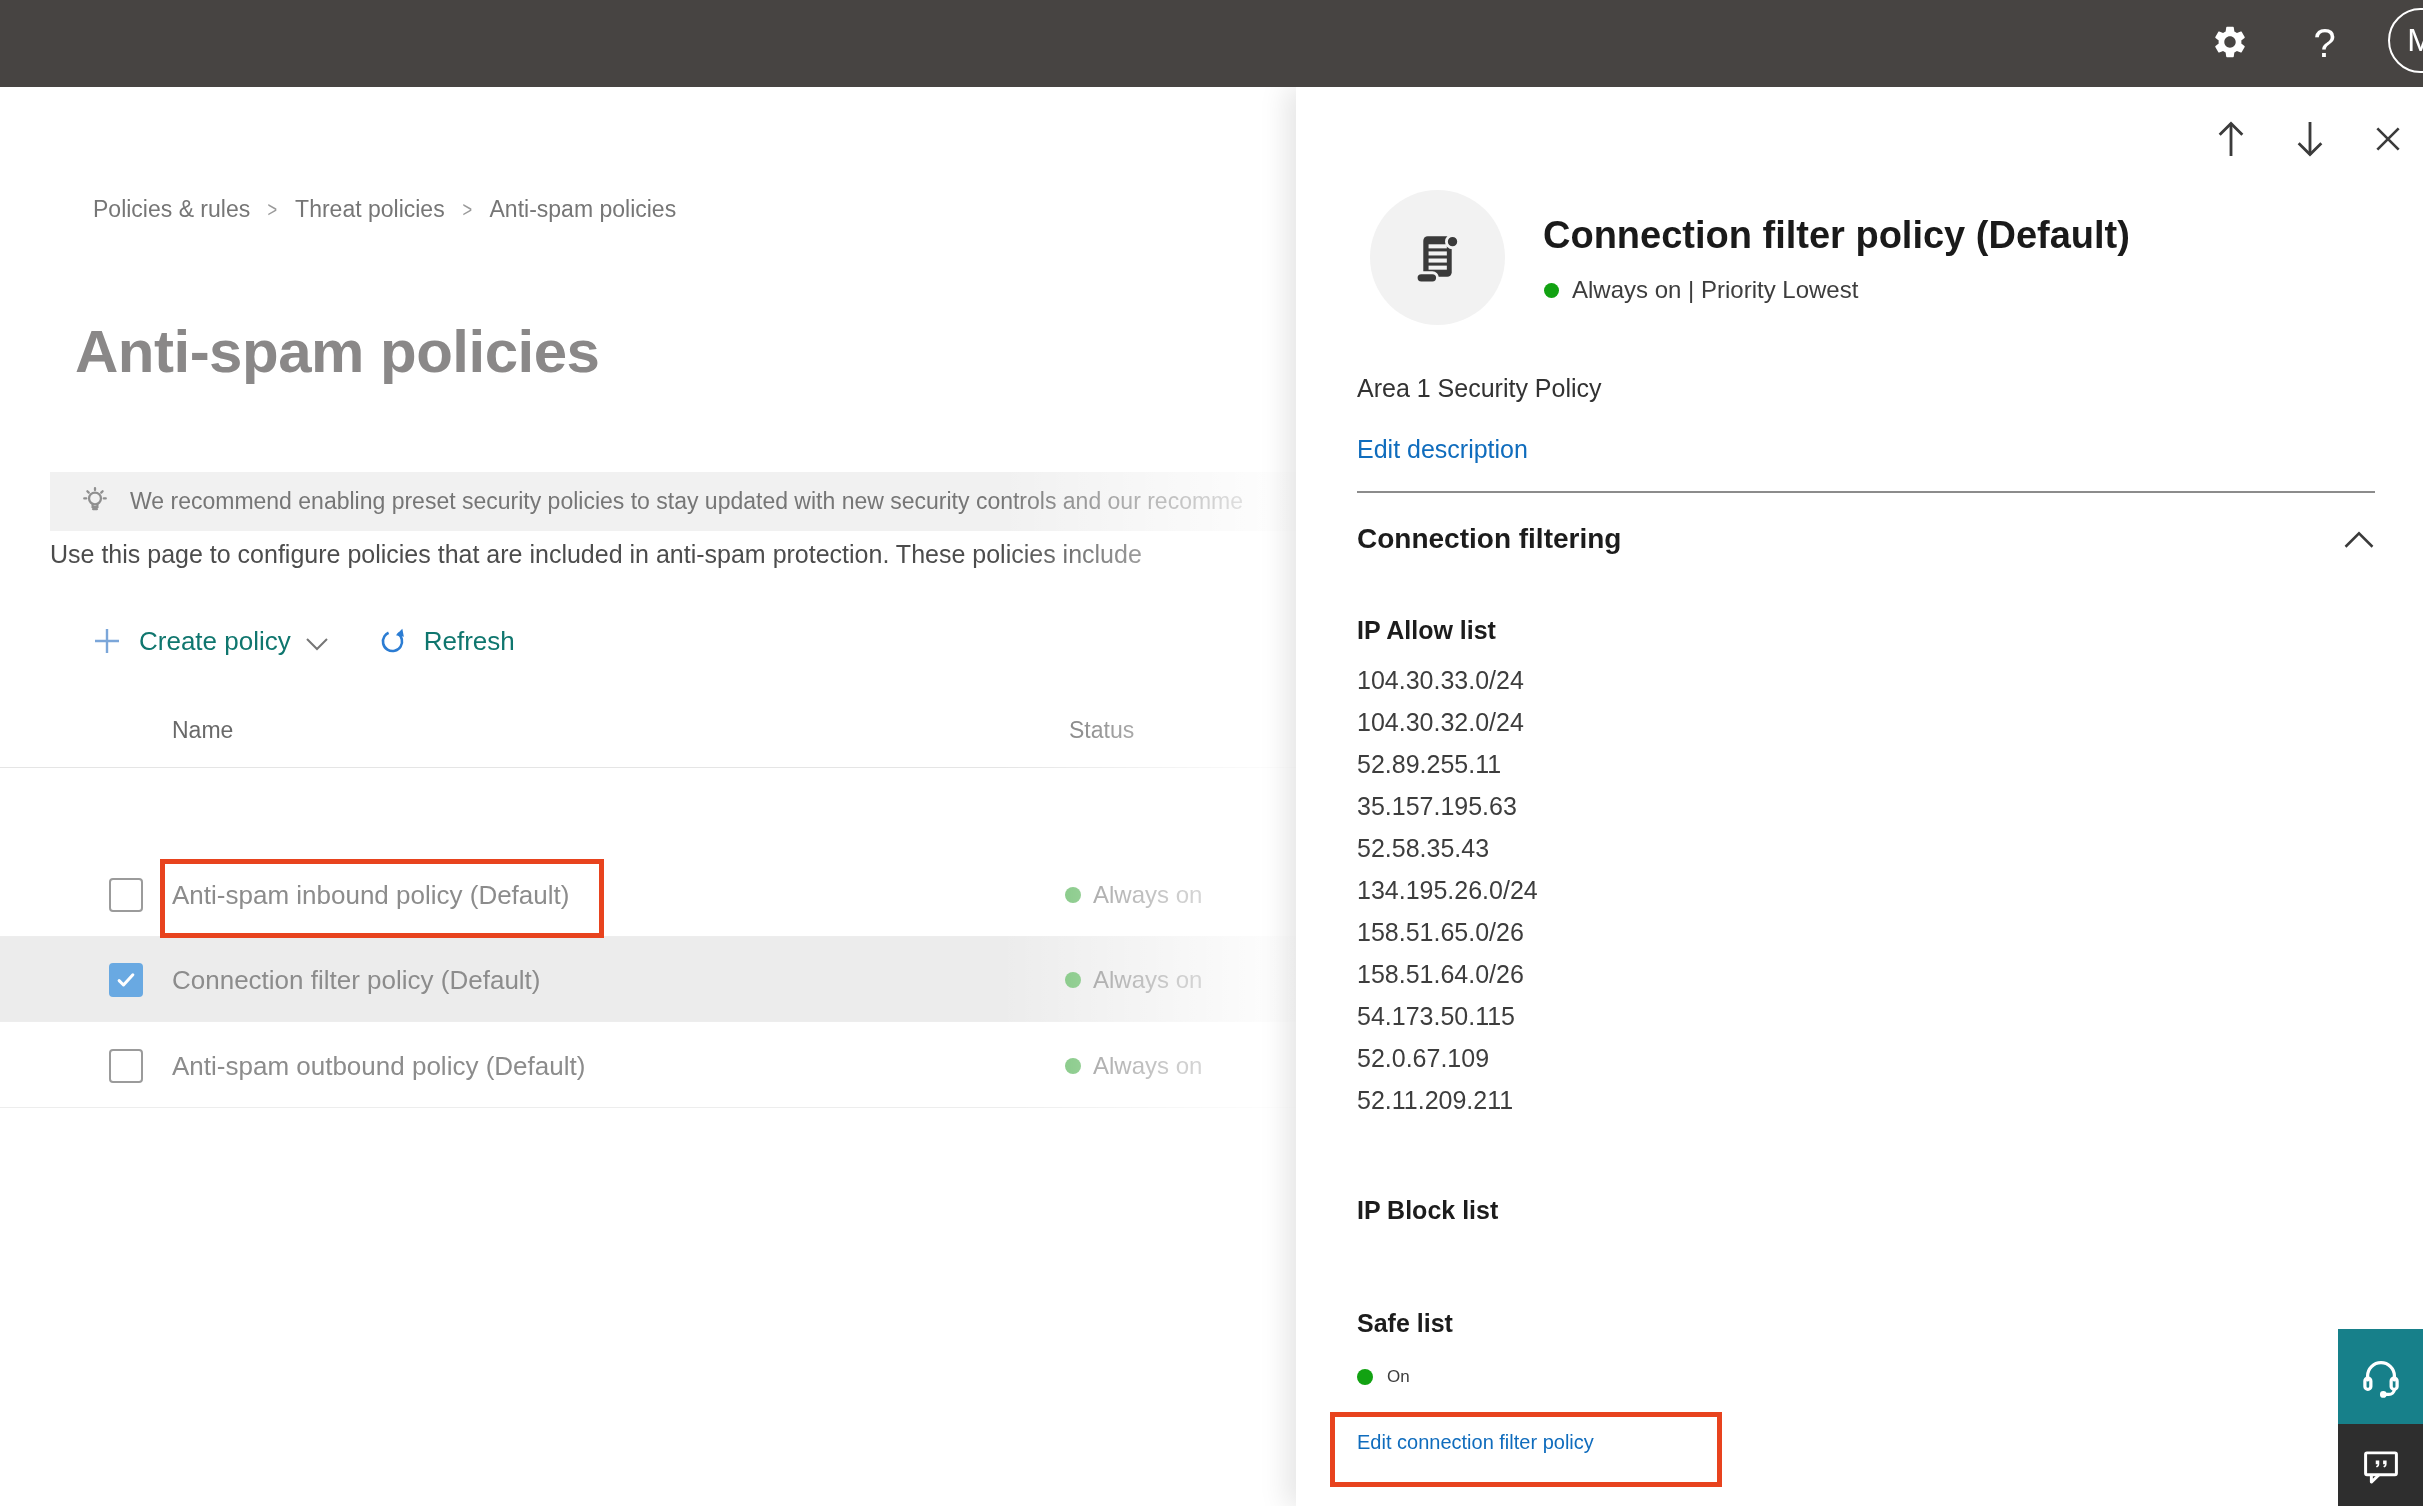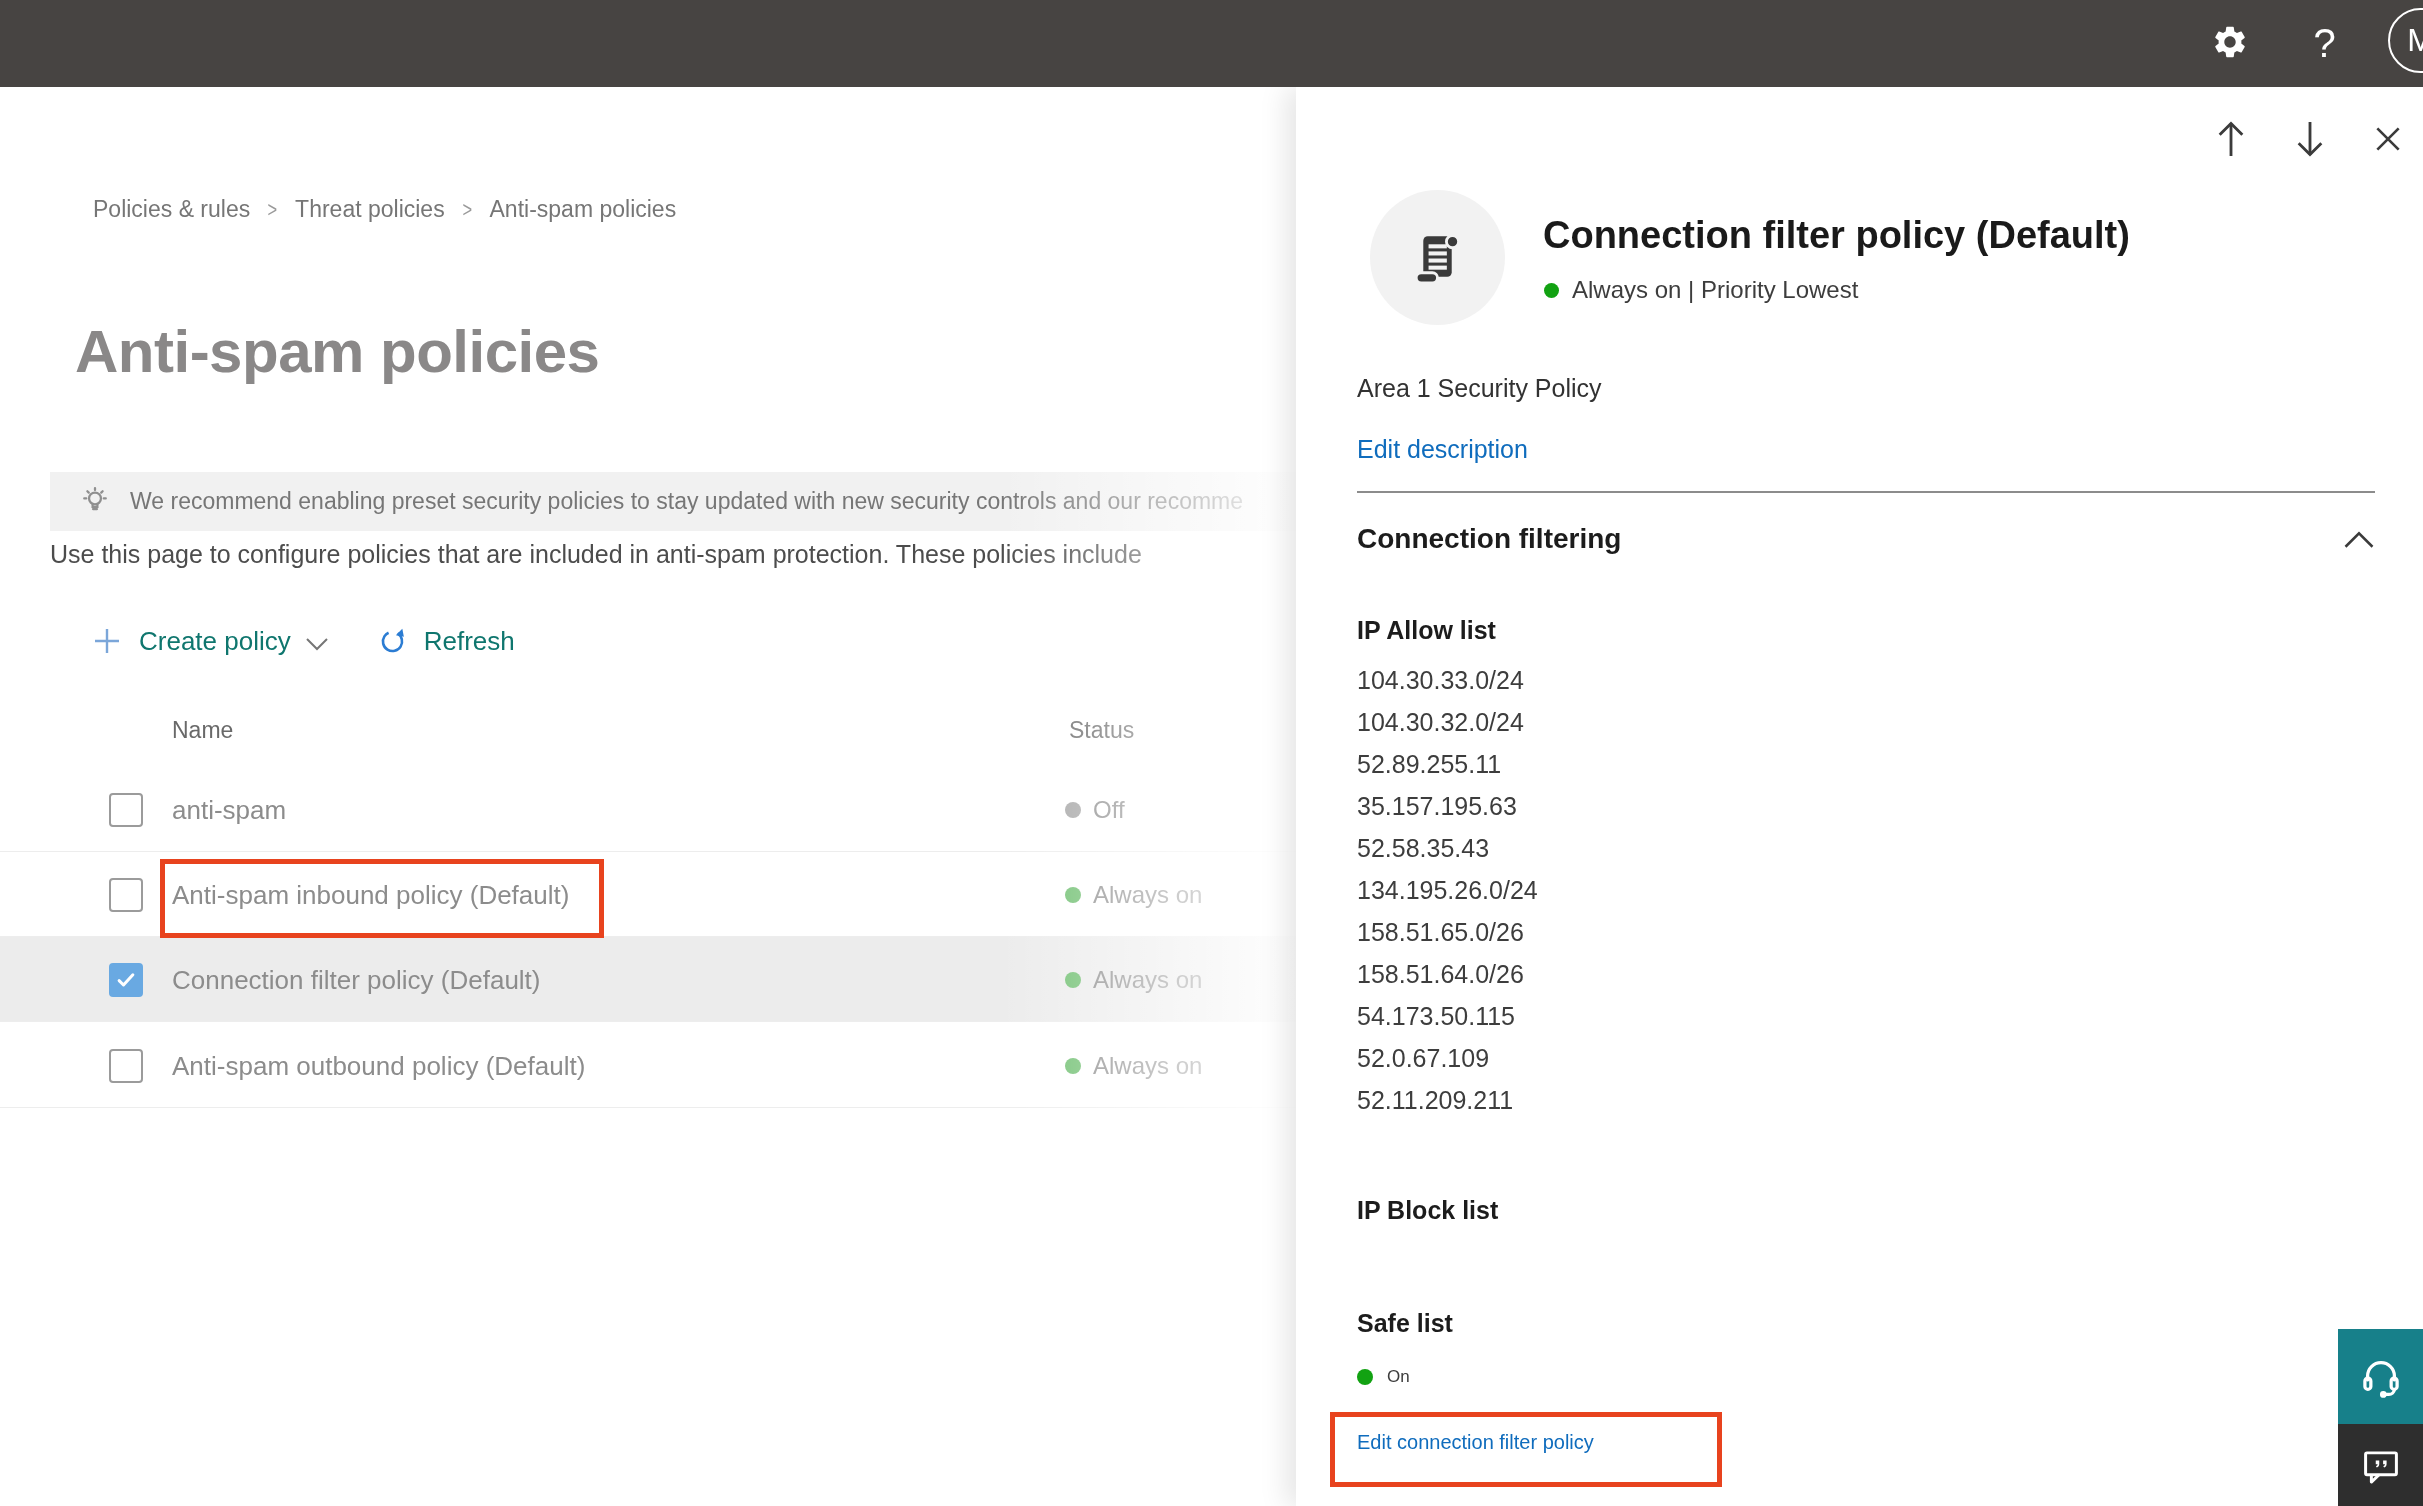--- a/index.html
+++ b/index.html
@@ -146,27 +146,20 @@
         <span class="tb-label">Refresh</span>
       </div>
     </div>
 
     <div class="tbl-header">
       <span class="col-name">Name</span>
       <span class="col-status">Status</span>
     </div>
     <div class="tbl-divider" style="top:680px;"></div>
 
-    <div class="trow" style="top:680px;">
-      <span class="cbx"></span>
-      <span class="row-name">anti-spam</span>
-      <span class="row-dot" style="background-color: rgb(166, 166, 166);"></span>
-      <span class="row-status">Off</span>
-      <span class="rowline"></span>
-    </div>
 
     <div class="trow" style="top:765px;">
       <span class="cbx"></span>
       <span class="row-name">Anti-spam inbound policy (Default)</span>
       <span class="row-dot" style="background-color: rgb(111, 191, 112);"></span>
       <span class="row-status">Always on</span>
       <span class="rowline"></span>
     </div>
 
     <div class="trow selected" style="top:850px;">

